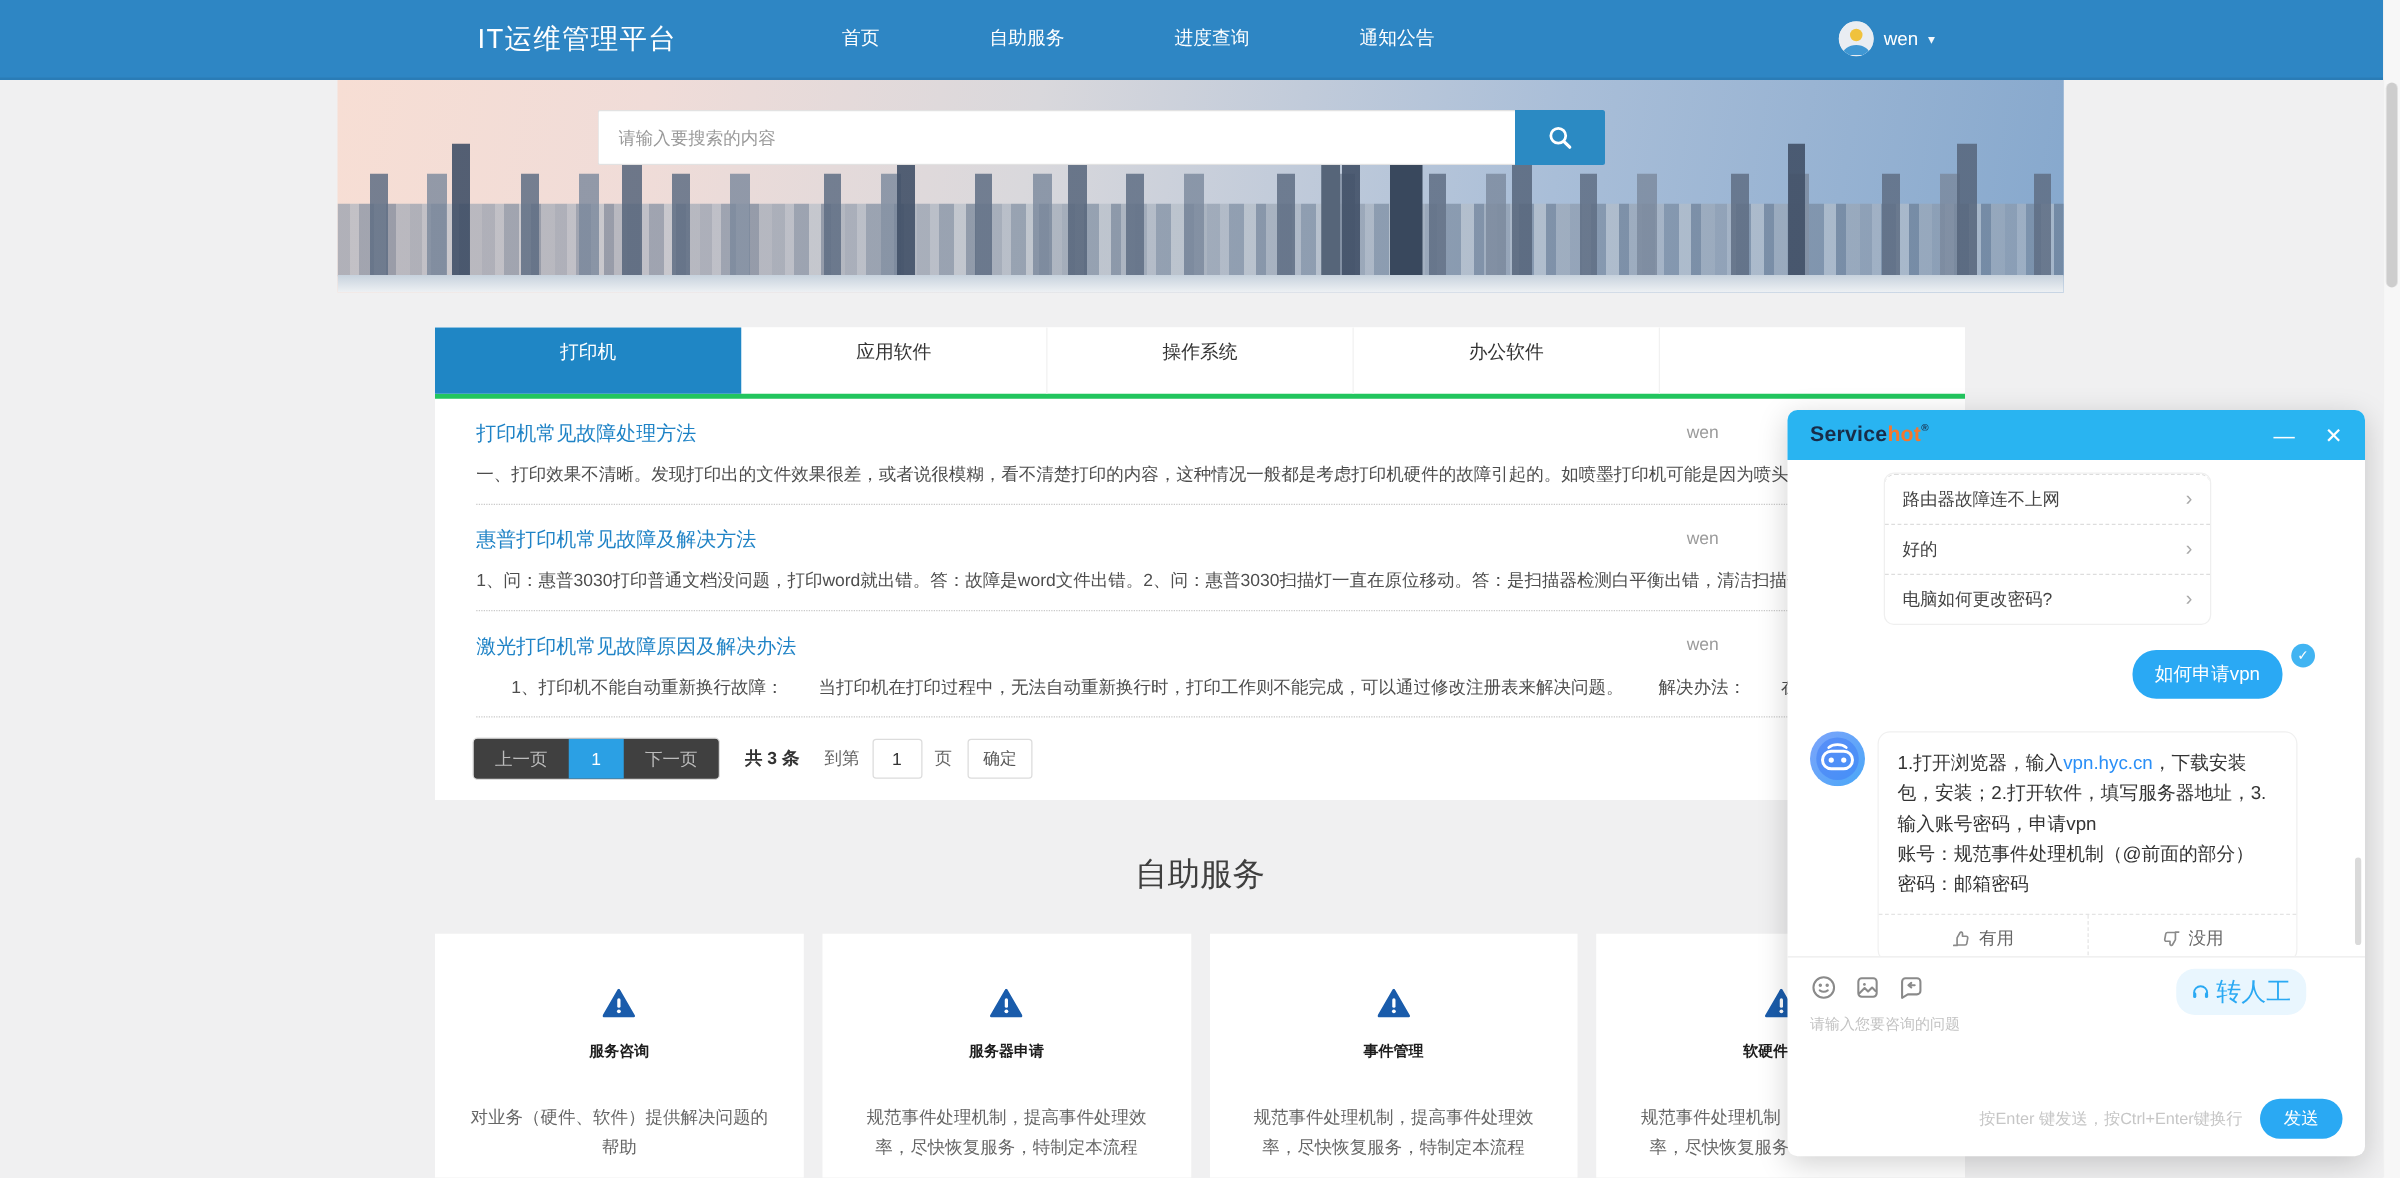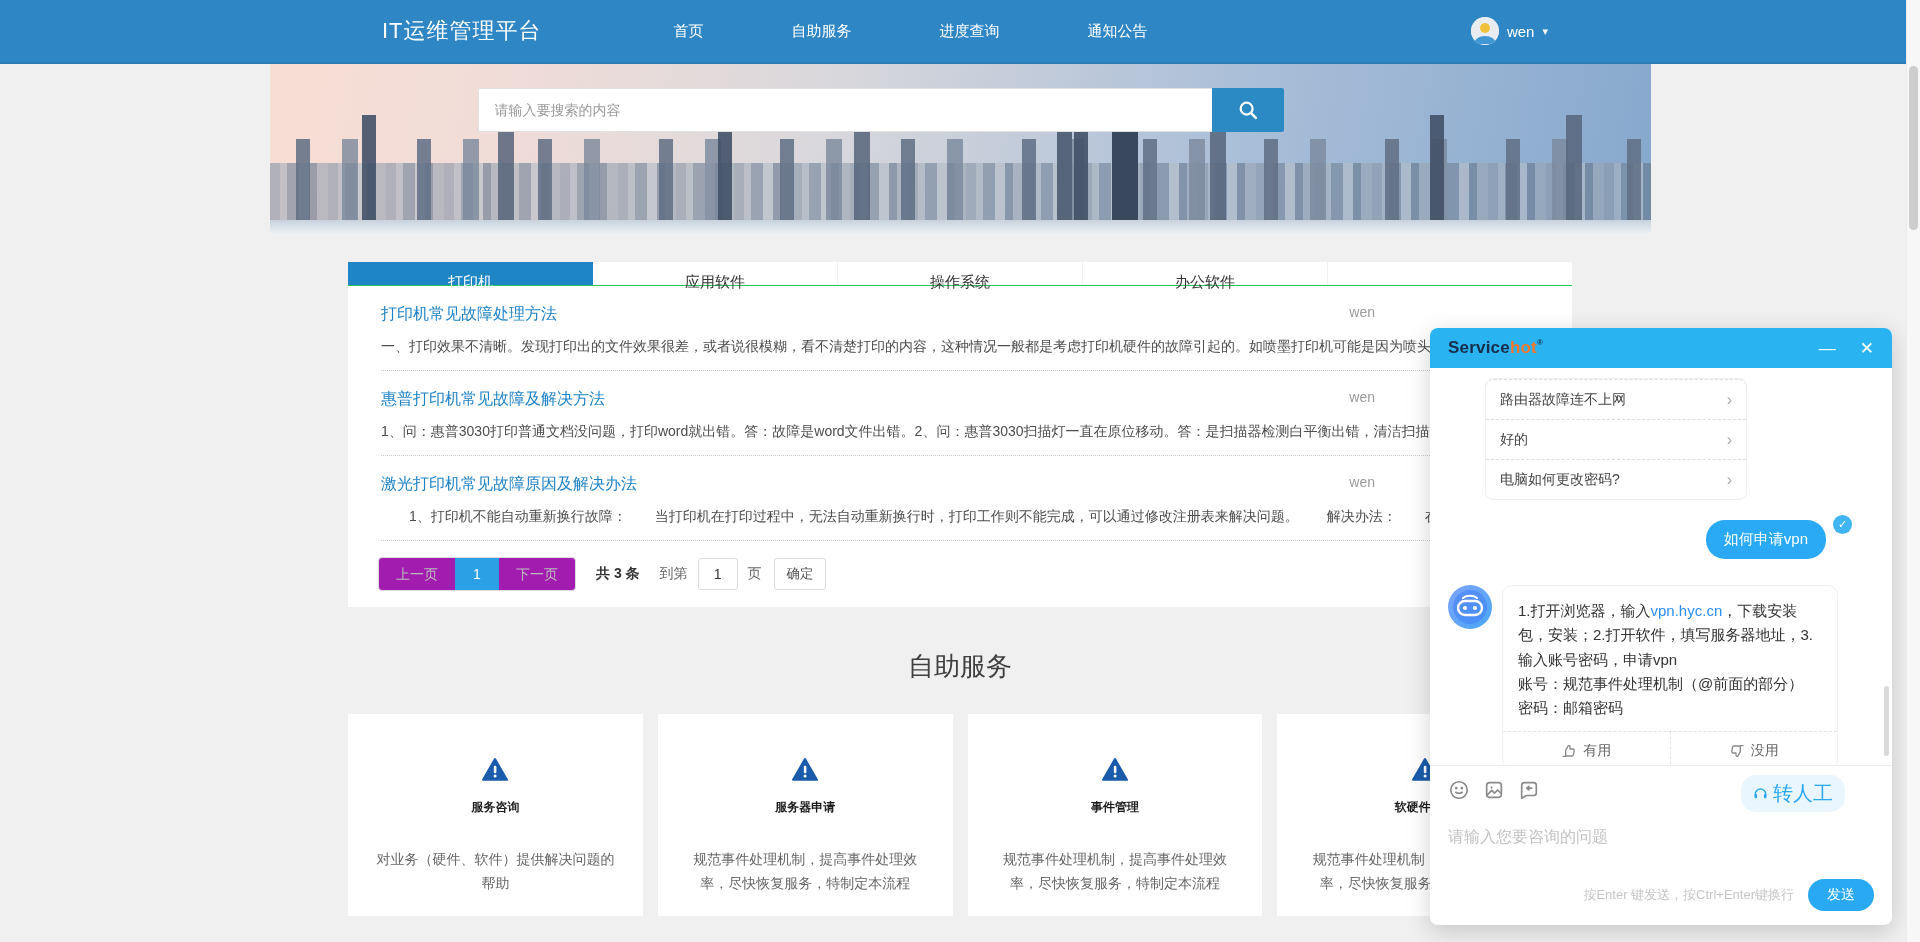--- a/index.html
+++ b/index.html
@@ -28,30 +28,30 @@
   .tower1 { position:absolute; left:61%; bottom:13px; width:26px; height:122px; background:#39485d; }
   .tower2 { position:absolute; left:57%; bottom:13px; width:15px; height:98px; background:#566579; }
   .water  { position:absolute; left:0; right:0; bottom:0; height:14px; background:linear-gradient(#c7d2dd,#eef1f4); }
   .search-row { position:absolute; top:24px; left:208px; display:flex; z-index:5; }
   .search-input { width:734px; height:44px; border:1px solid #e2e2e2; border-right:none; background:#fff; padding:0 16px; font-size:14px; color:#333; outline:none; border-radius:2px 0 0 2px; font-family:inherit; }
   .search-input::placeholder { color:#9a9a9a; }
   .search-btn { width:72px; height:44px; background:#2b8ac3; border:none; cursor:pointer; display:flex; align-items:center; justify-content:center; border-radius:0 2px 2px 0; }
 
   
   .main-card { width:1224px; margin:28px auto 0; background:#fff; }
-  .tabs { display:flex; height:24px; background:#fff; border-bottom:1px solid #22c55e; }
+  .tabs { display:flex; height:57px; background:#fff; border-bottom:4px solid #22c55e; }
   .tab { width:245px; text-align:center; line-height:40px; font-size:15px; color:#333; border-right:1px solid #f1f1f1; cursor:pointer; }
   .tab.active { background:#1f86c5; color:#fff; border-right:none; }
   .articles { padding:0 0 0 33px; }
   .article { position:relative; padding:18px 0 14px; border-bottom:1px dotted #c9c9c9; }
   .article-title { font-size:16px; color:#1f83c6; text-decoration:none; cursor:pointer; }
   .article-excerpt { margin-top:13px; font-size:14px; color:#4d4d4d; white-space:nowrap; overflow:hidden; }
   .article-author { position:absolute; top:18px; right:197px; font-size:14px; color:#9b9b9b; }
   .pagination { display:flex; align-items:center; margin:16px 0 0 30px; padding-bottom:16px; font-size:14px; }
-  .pg-group { display:flex; border:1px solid #dcdcdc; border-radius:4px; overflow:hidden; background:#a21caf; }
+  .pg-group { display:flex; border:1px solid #dcdcdc; border-radius:4px; overflow:hidden; background:#404040; }
   .pg-prev,.pg-next { padding:0 17px; line-height:32px; color:#bcbcbc; cursor:pointer; }
   .pg-cur { width:44px; line-height:32px; text-align:center; background:#2ba0e4; color:#fff; cursor:pointer; }
   .pg-total { margin-left:20px; font-weight:bold; color:#333; }
   .pg-goto { margin-left:20px; color:#666; }
   .pg-input { width:40px; height:32px; margin:0 10px; border:1px solid #dcdcdc; border-radius:3px; text-align:center; font-size:14px; color:#333; outline:none; }
   .pg-unit { color:#666; }
   .pg-confirm { margin-left:12px; padding:0 12px; line-height:30px; background:#fff; border:1px solid #dcdcdc; border-radius:3px; color:#555; cursor:pointer; }
 
   
   .services-heading { margin-top:42px; text-align:center; font-size:26px; color:#3f3f3f; }
@@ -65,41 +65,41 @@
   .chat { position:fixed; left:1430px; top:328px; width:462px; height:597px; background:#fff; border-radius:8px;
           box-shadow:0 6px 24px rgba(0,0,0,.18); display:flex; flex-direction:column; z-index:50; }
   .chat-header { height:40px; background:#29b4f1; border-radius:8px 8px 0 0; display:flex; align-items:center; padding:0 18px; flex:none; }
   .logo { font-size:17px; font-weight:800; letter-spacing:.2px; }
   .logo .lg-service { color:#182c49; }
   .logo .lg-hot { color:#f4772e; }
   .logo .lg-reg { font-size:8px; color:#182c49; vertical-align:top; }
   .chat-header .hd-btns { margin-left:auto; display:flex; gap:24px; color:#fff; }
   .hd-btn { font-size:17px; cursor:pointer; line-height:1; }
   .chat-body { flex:1; position:relative; padding:10px 26px 0 18px; overflow:hidden; }
-  .suggest-card { margin-left:37px; width:262px; border:1px solid #efefef; border-radius:8px; background:#fff; }
+  .suggest-card { margin-left:59px; width:262px; border:1px solid #efefef; border-radius:8px; background:#fff; }
   .suggest-row { height:40px; display:flex; align-items:center; justify-content:space-between; padding:0 14px; font-size:14px; color:#444; cursor:pointer; border-top:1px dashed #ddd; }
   .suggest-row:first-child { border-top:1px dashed #ddd; border-radius:8px 8px 0 0; }
   .suggest-row .chev { color:#a9a9a9; font-size:16px; }
   .user-row { margin-top:20px; position:relative; display:flex; justify-content:flex-end; padding-right:40px; }
   .user-bubble { background:#2aa9f4; color:#fff; font-size:15px; padding:10px 18px; border-radius:19px; }
   .read-badge { position:absolute; right:14px; top:-5px; width:19px; height:19px; border-radius:50%; background:#41b4f2; color:#fff; font-size:11px; display:flex; align-items:center; justify-content:center; }
   .bot-row { margin-top:26px; display:flex; gap:10px; align-items:flex-start; }
   .bot-avatar { width:44px; height:44px; flex:none; }
   .bot-card { width:336px; border:1px solid #f0f0f0; border-radius:10px; background:#fff; }
   .bot-text { padding:13px 15px 11px; font-size:15px; line-height:1.62; color:#333; }
   .bot-text a { color:#2a8ff7; text-decoration:none; cursor:pointer; }
   .bot-foot { display:flex; border-top:1px dashed #e4e4e4; height:38px; }
   .foot-btn { flex:1; display:flex; align-items:center; justify-content:center; gap:6px; font-size:14px; color:#666; cursor:pointer; }
   .foot-btn:first-child { border-right:1px dashed #e4e4e4; }
   .chat-scroll-thumb { position:absolute; right:3px; top:318px; width:5px; height:70px; background:#dadada; border-radius:3px; }
   .chat-input { height:160px; border-top:1px solid #ececec; position:relative; padding:13px 18px 0; flex:none; }
   .tool-row { display:flex; align-items:center; gap:13px; }
   .tool-icon { cursor:pointer; display:inline-flex; }
   .to-human { position:absolute; right:47px; top:9px; display:flex; align-items:center; gap:5px; background:#e9f6fe; color:#2aa9f3; font-size:20px; padding:5px 12px; border-radius:15px; cursor:pointer; }
-  .chat-textarea { margin-top:26px; width:100%; height:62px; border:none; resize:none; outline:none; font-size:16px; color:#737373; font-family:inherit; }
+  .chat-textarea { margin-top:10px; width:100%; height:62px; border:none; resize:none; outline:none; font-size:12px; color:#737373; font-family:inherit; }
   .chat-textarea::placeholder { color:#c3c3c3; }
   .send-row { position:absolute; right:18px; bottom:14px; display:flex; align-items:center; gap:14px; }
   .send-hint { font-size:13px; color:#c6c6c6; }
   .send-btn { background:#2aa9f3; color:#fff; border:none; border-radius:16px; padding:7px 19px; font-size:14px; cursor:pointer; }
 
   
   .page-scrollbar { position:fixed; right:0; top:0; width:14px; height:942px; background:#f7f7f7; border-left:1px solid #ebebeb; z-index:60; }
   .page-scroll-thumb { position:absolute; top:66px; left:2px; width:9px; height:164px; background:#cdcdcd; border-radius:5px; cursor:pointer; }
 </style>
 </head>

